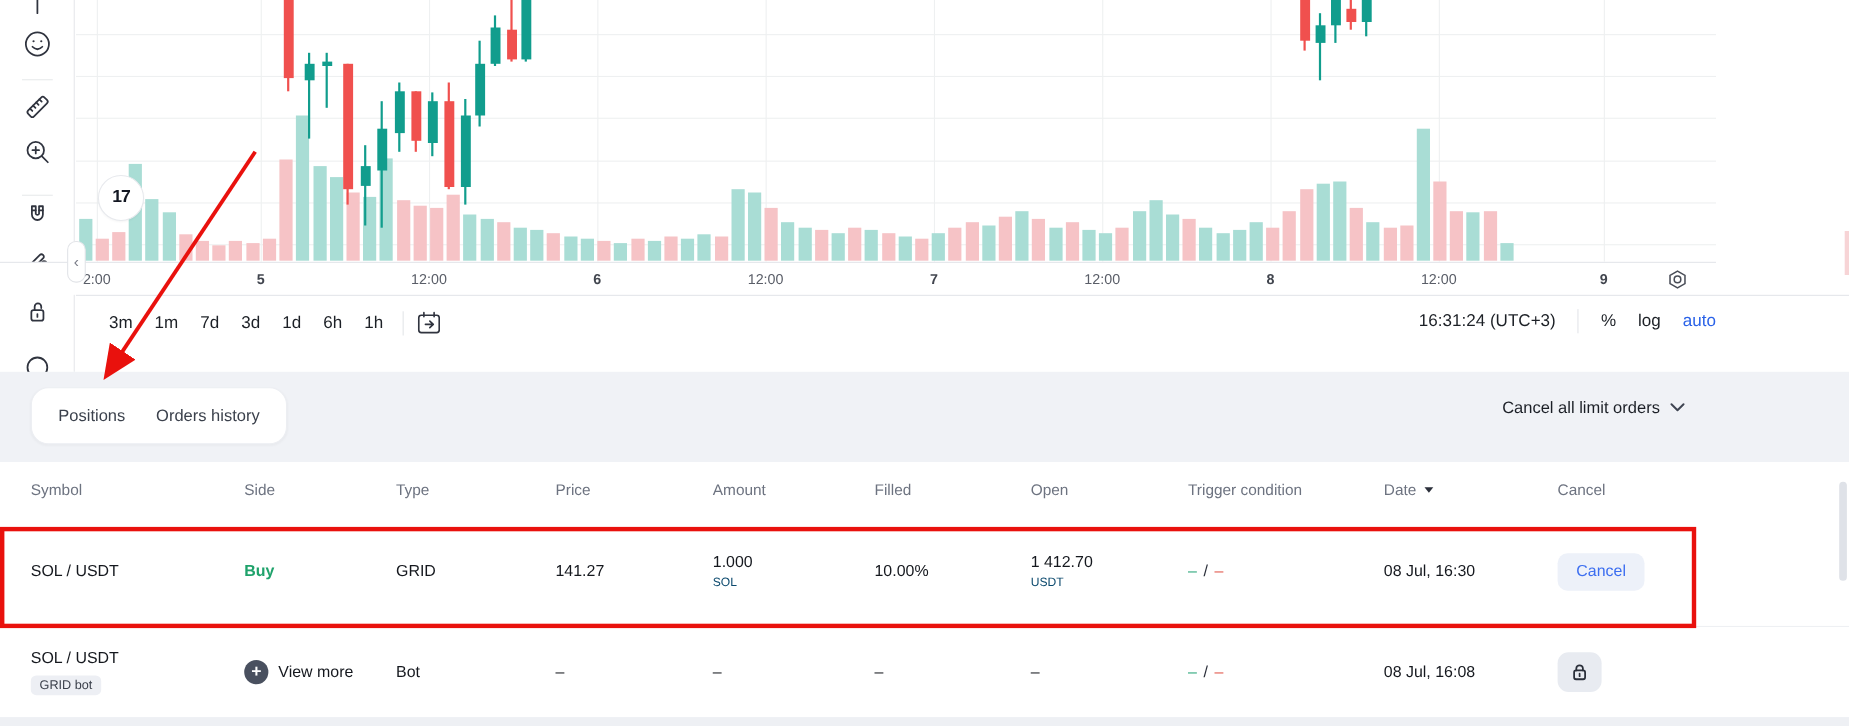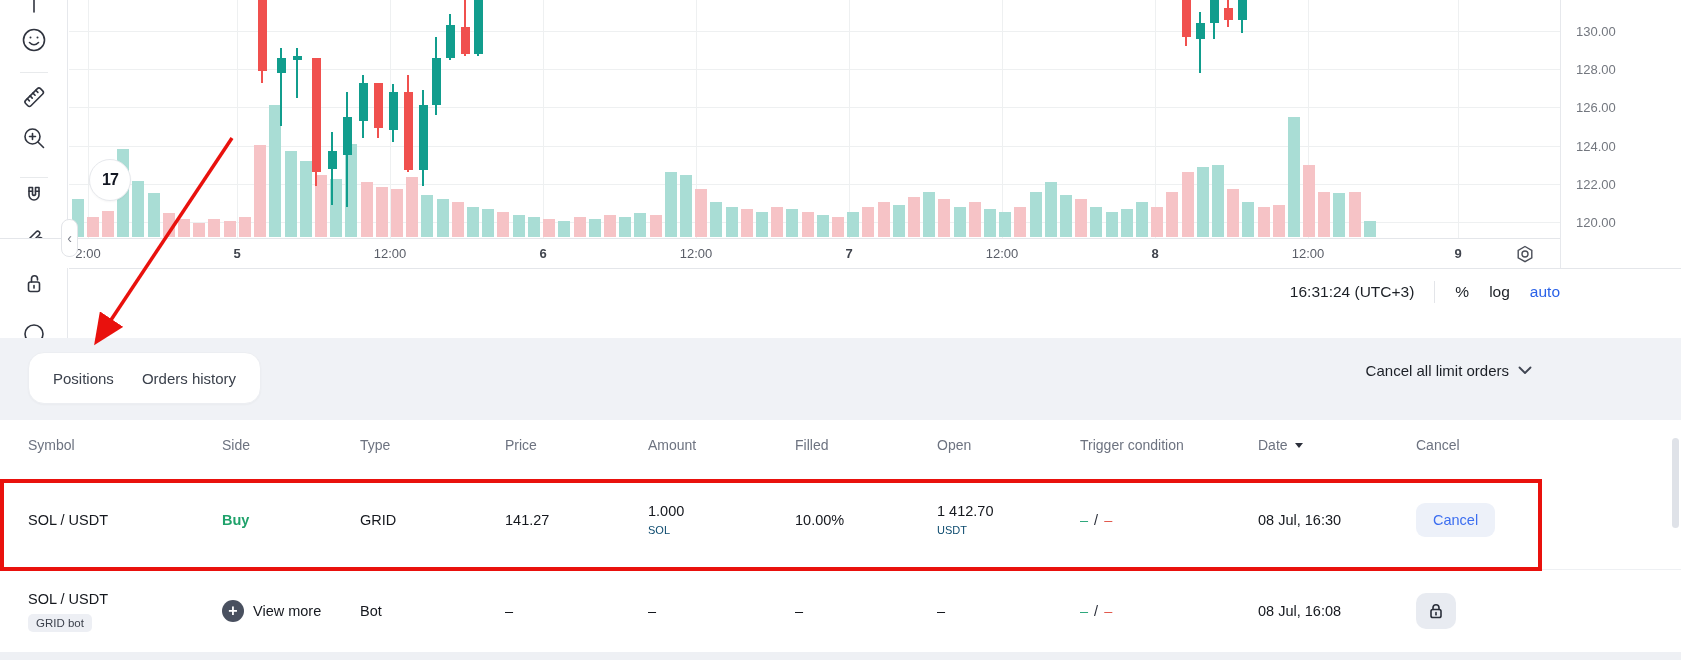--- a/index.html
+++ b/index.html
@@ -288,28 +288,20 @@
         <div class="candle-body" style="left: 1126.5px; top: 23.36px; height: 15.28px; background: rgb(17, 157, 141);"></div>
         <div class="candle-wick" style="left: 1144px; top: -2px; height: 40.64px; background: rgb(17, 157, 141);"></div>
         <div class="candle-body" style="left: 1140.5px; top: -2px; height: 25.36px; background: rgb(17, 157, 141);"></div>
         <div class="candle-wick" style="left: 1158px; top: -2px; height: 29.18px; background: rgb(240, 80, 78);"></div>
         <div class="candle-body" style="left: 1154.5px; top: 8.08px; height: 11.46px; background: rgb(240, 80, 78);"></div>
         <div class="candle-wick" style="left: 1172px; top: -2px; height: 34.91px; background: rgb(17, 157, 141);"></div>
         <div class="candle-body" style="left: 1168.5px; top: -2px; height: 21.54px; background: rgb(17, 157, 141);"></div>
         <div class="tv-logo">17</div>
       </div>
 
-    <div class="price-axis" id="priceAxis">
-        <div class="price-tick" style="top: 24px;">130.00</div>
-        <div class="price-tick" style="top: 62px;">128.00</div>
-        <div class="price-tick" style="top: 100px;">126.00</div>
-        <div class="price-tick" style="top: 139px;">124.00</div>
-        <div class="price-tick" style="top: 177px;">122.00</div>
-        <div class="price-tick" style="top: 215px;">120.00</div>
-      </div>
 
     <div class="time-axis" id="timeAxis">
         <div class="time-tick" style="left: 88px;">2:00</div>
         <div class="time-tick major" style="left: 237px;">5</div>
         <div class="time-tick" style="left: 390px;">12:00</div>
         <div class="time-tick major" style="left: 543px;">6</div>
         <div class="time-tick" style="left: 696px;">12:00</div>
         <div class="time-tick major" style="left: 849px;">7</div>
         <div class="time-tick" style="left: 1002px;">12:00</div>
         <div class="time-tick major" style="left: 1155px;">8</div>
@@ -317,20 +309,36 @@
         <div class="time-tick major" style="left: 1458px;">9</div>
       </div>
     <div class="axis-settings">
       <svg width="18" height="18" viewBox="0 0 18 18">
         <polygon points="9,1.5 15.8,5.4 15.8,12.8 9,16.7 2.2,12.8 2.2,5.4"></polygon>
         <circle cx="9" cy="9" r="3"></circle>
       </svg>
     </div>
 
     <div class="chart-toolbar">
+      <div class="tf-group" id="tfGroup">
+          <div class="tf-btn">3m</div>
+          <div class="tf-btn">1m</div>
+          <div class="tf-btn">7d</div>
+          <div class="tf-btn">3d</div>
+          <div class="tf-btn">1d</div>
+          <div class="tf-btn">6h</div>
+          <div class="tf-btn">1h</div>
+          <div class="tf-sep"></div>
+          <div class="cal-btn">
+            <svg width="26" height="26" viewBox="0 0 28 28">
+              <rect x="4" y="6" width="20" height="17" rx="2.5"></rect>
+              <path d="M9 3.5v4M19 3.5v4M10.5 15h7.5m-3.2-3.2l3.4 3.2-3.4 3.2"></path>
+            </svg>
+          </div>
+        </div>
       <div class="scale-group">
         <span>16:31:24 (UTC+3)</span>
         <span class="scale-sep"></span>
         <span>%</span>
         <span>log</span>
         <span class="scale-auto">auto</span>
       </div>
     </div>
   </div>
 

